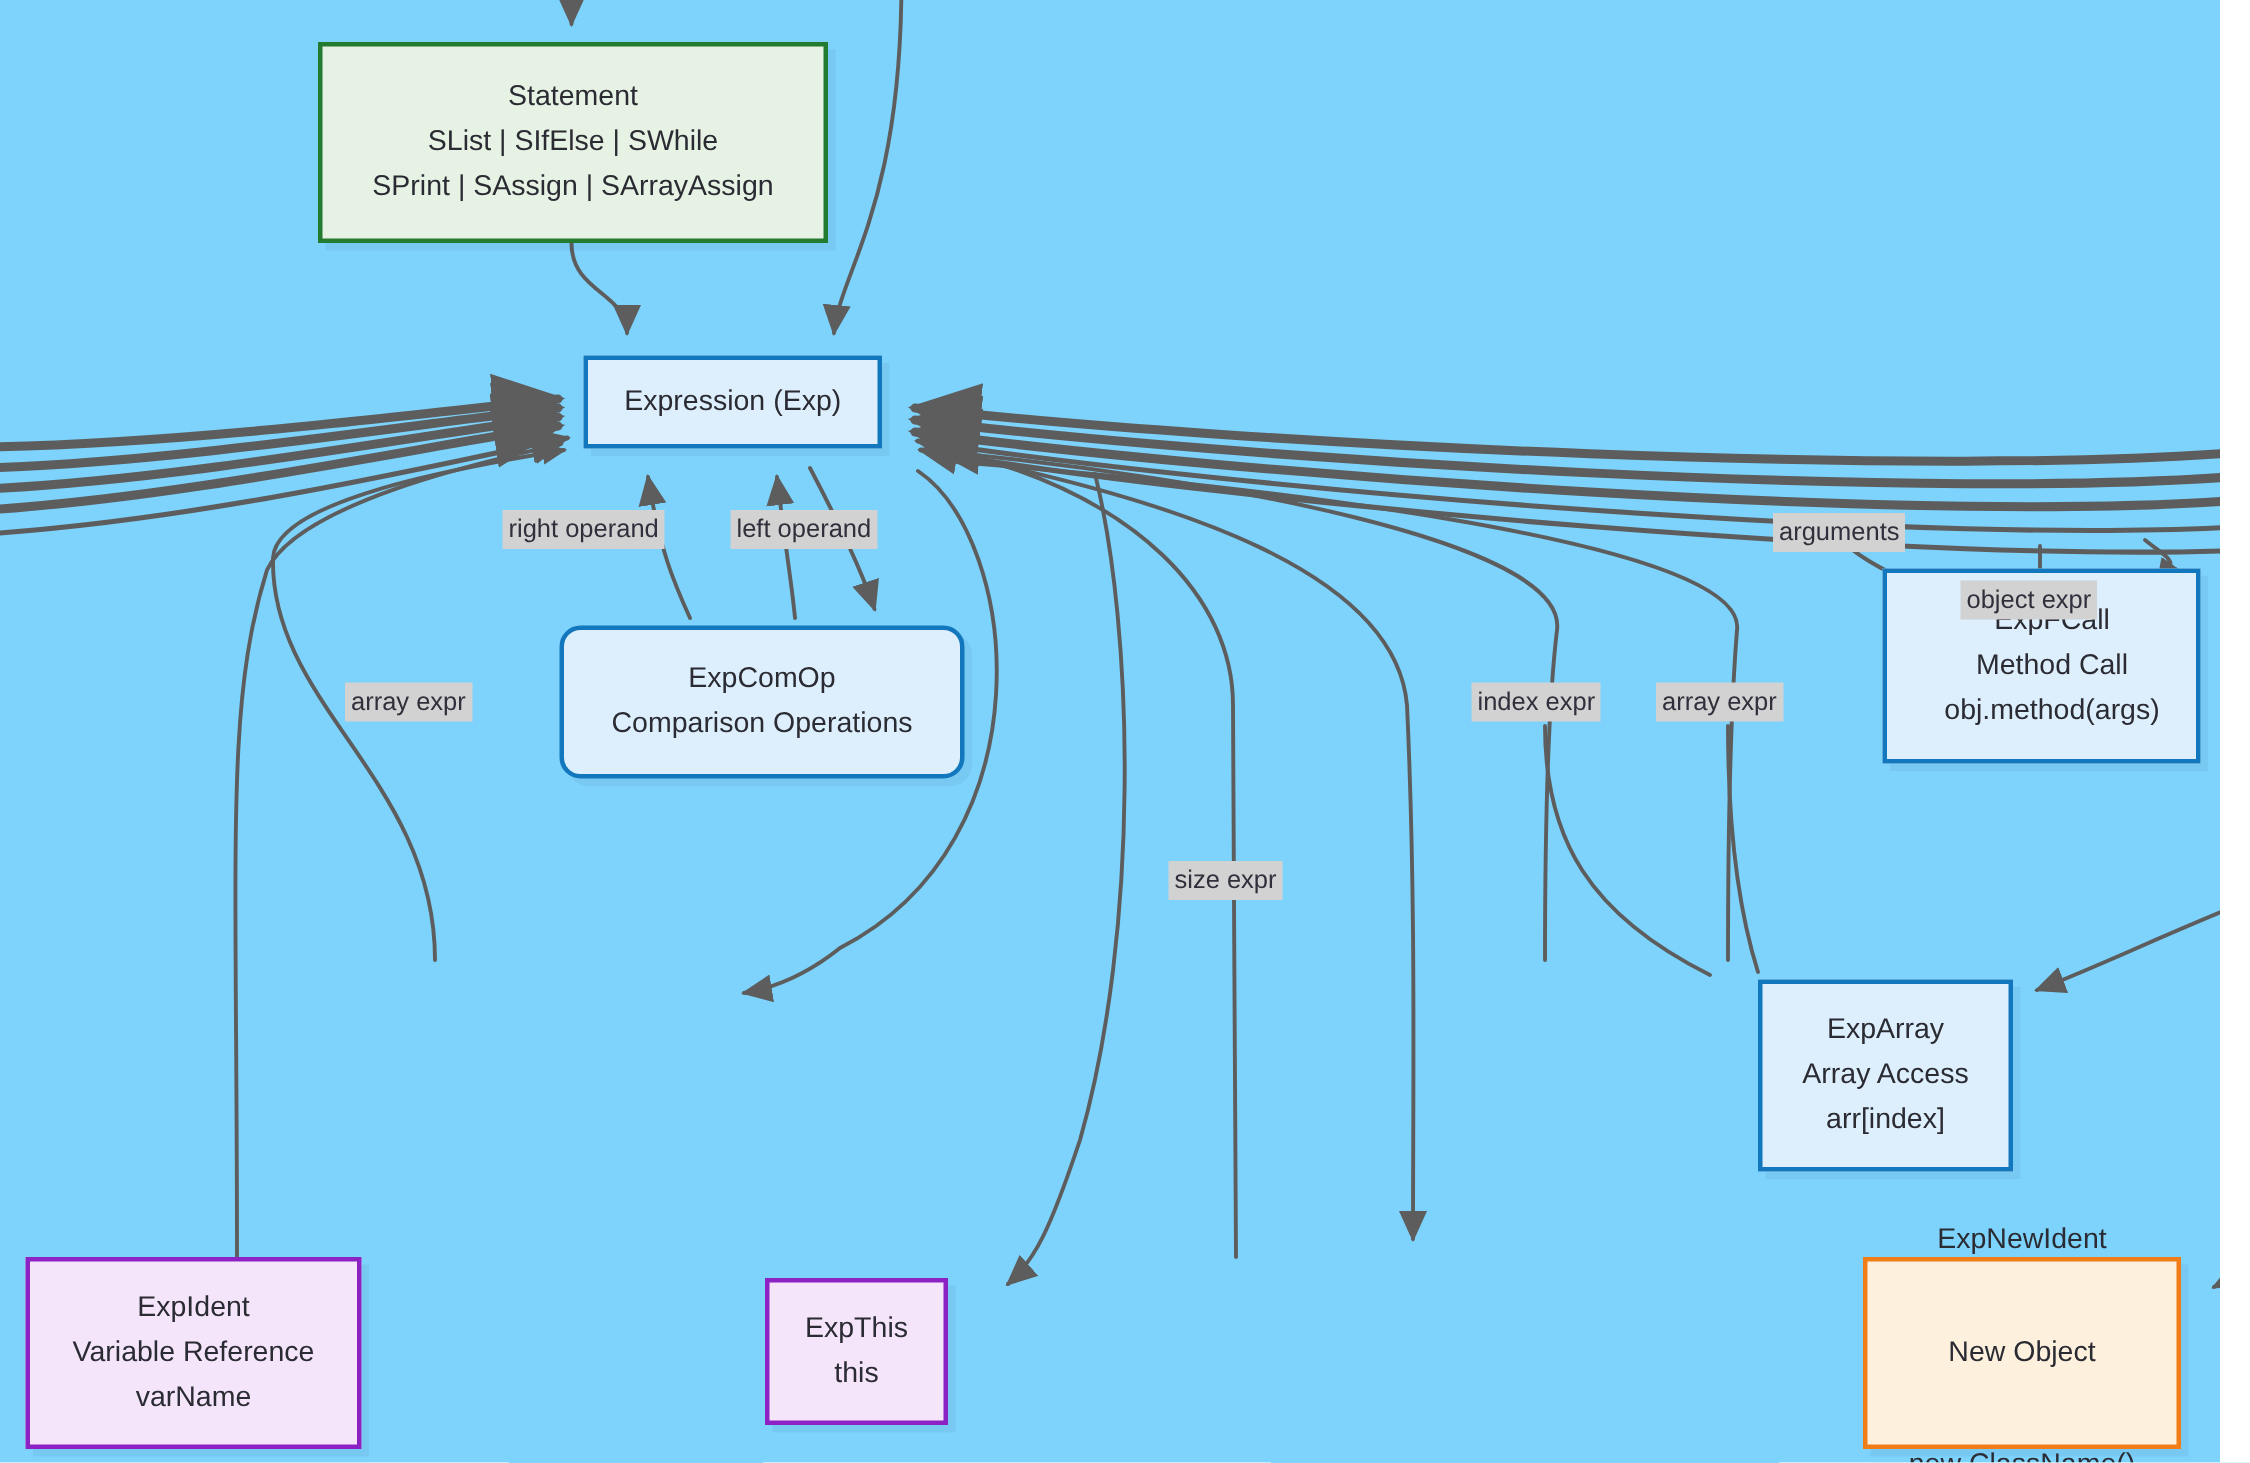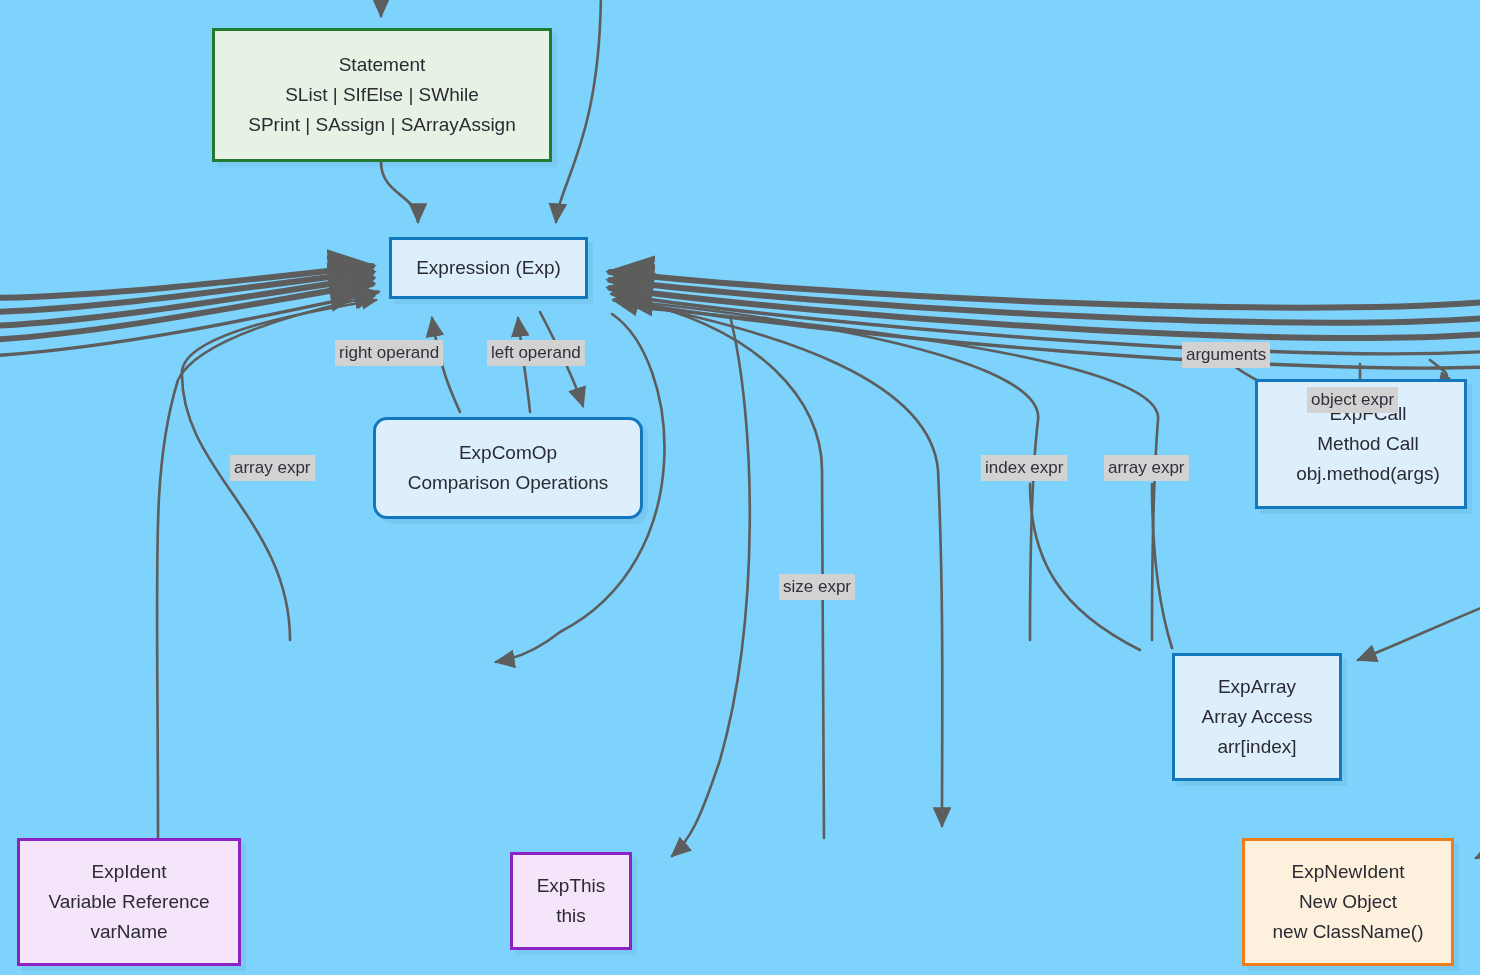--- a/index.html
+++ b/index.html
@@ -161,21 +161,21 @@
     <span class="line">Variable Reference</span>
     <span class="line">varName</span>
   </div>
 
   <div class="node purple" style="left:510px; top:852px; width:122px; height:98px;">
     <span class="line">ExpThis</span>
     <span class="line">this</span>
   </div>
 
 
-  <div class="node orange" style="left:1242px; top:838px; width:212px; height:128px;">
+  <div class="node orange" style="left:1242px; top:838px; width:212px; height:128px;gap:45px;">
     <span class="line">ExpNewIdent</span>
     <span class="line">New Object</span>
     <span class="line">new ClassName()</span>
   </div>
 
   <div class="edge-label" style="left:335px; top:340px;">right operand</div>
   <div class="edge-label" style="left:487px; top:340px;">left operand</div>
   <div class="edge-label" style="left:230px; top:455px;">array expr</div>
   <div class="edge-label" style="left:981px; top:455px;">index expr</div>
   <div class="edge-label" style="left:1104px; top:455px;">array expr</div>

